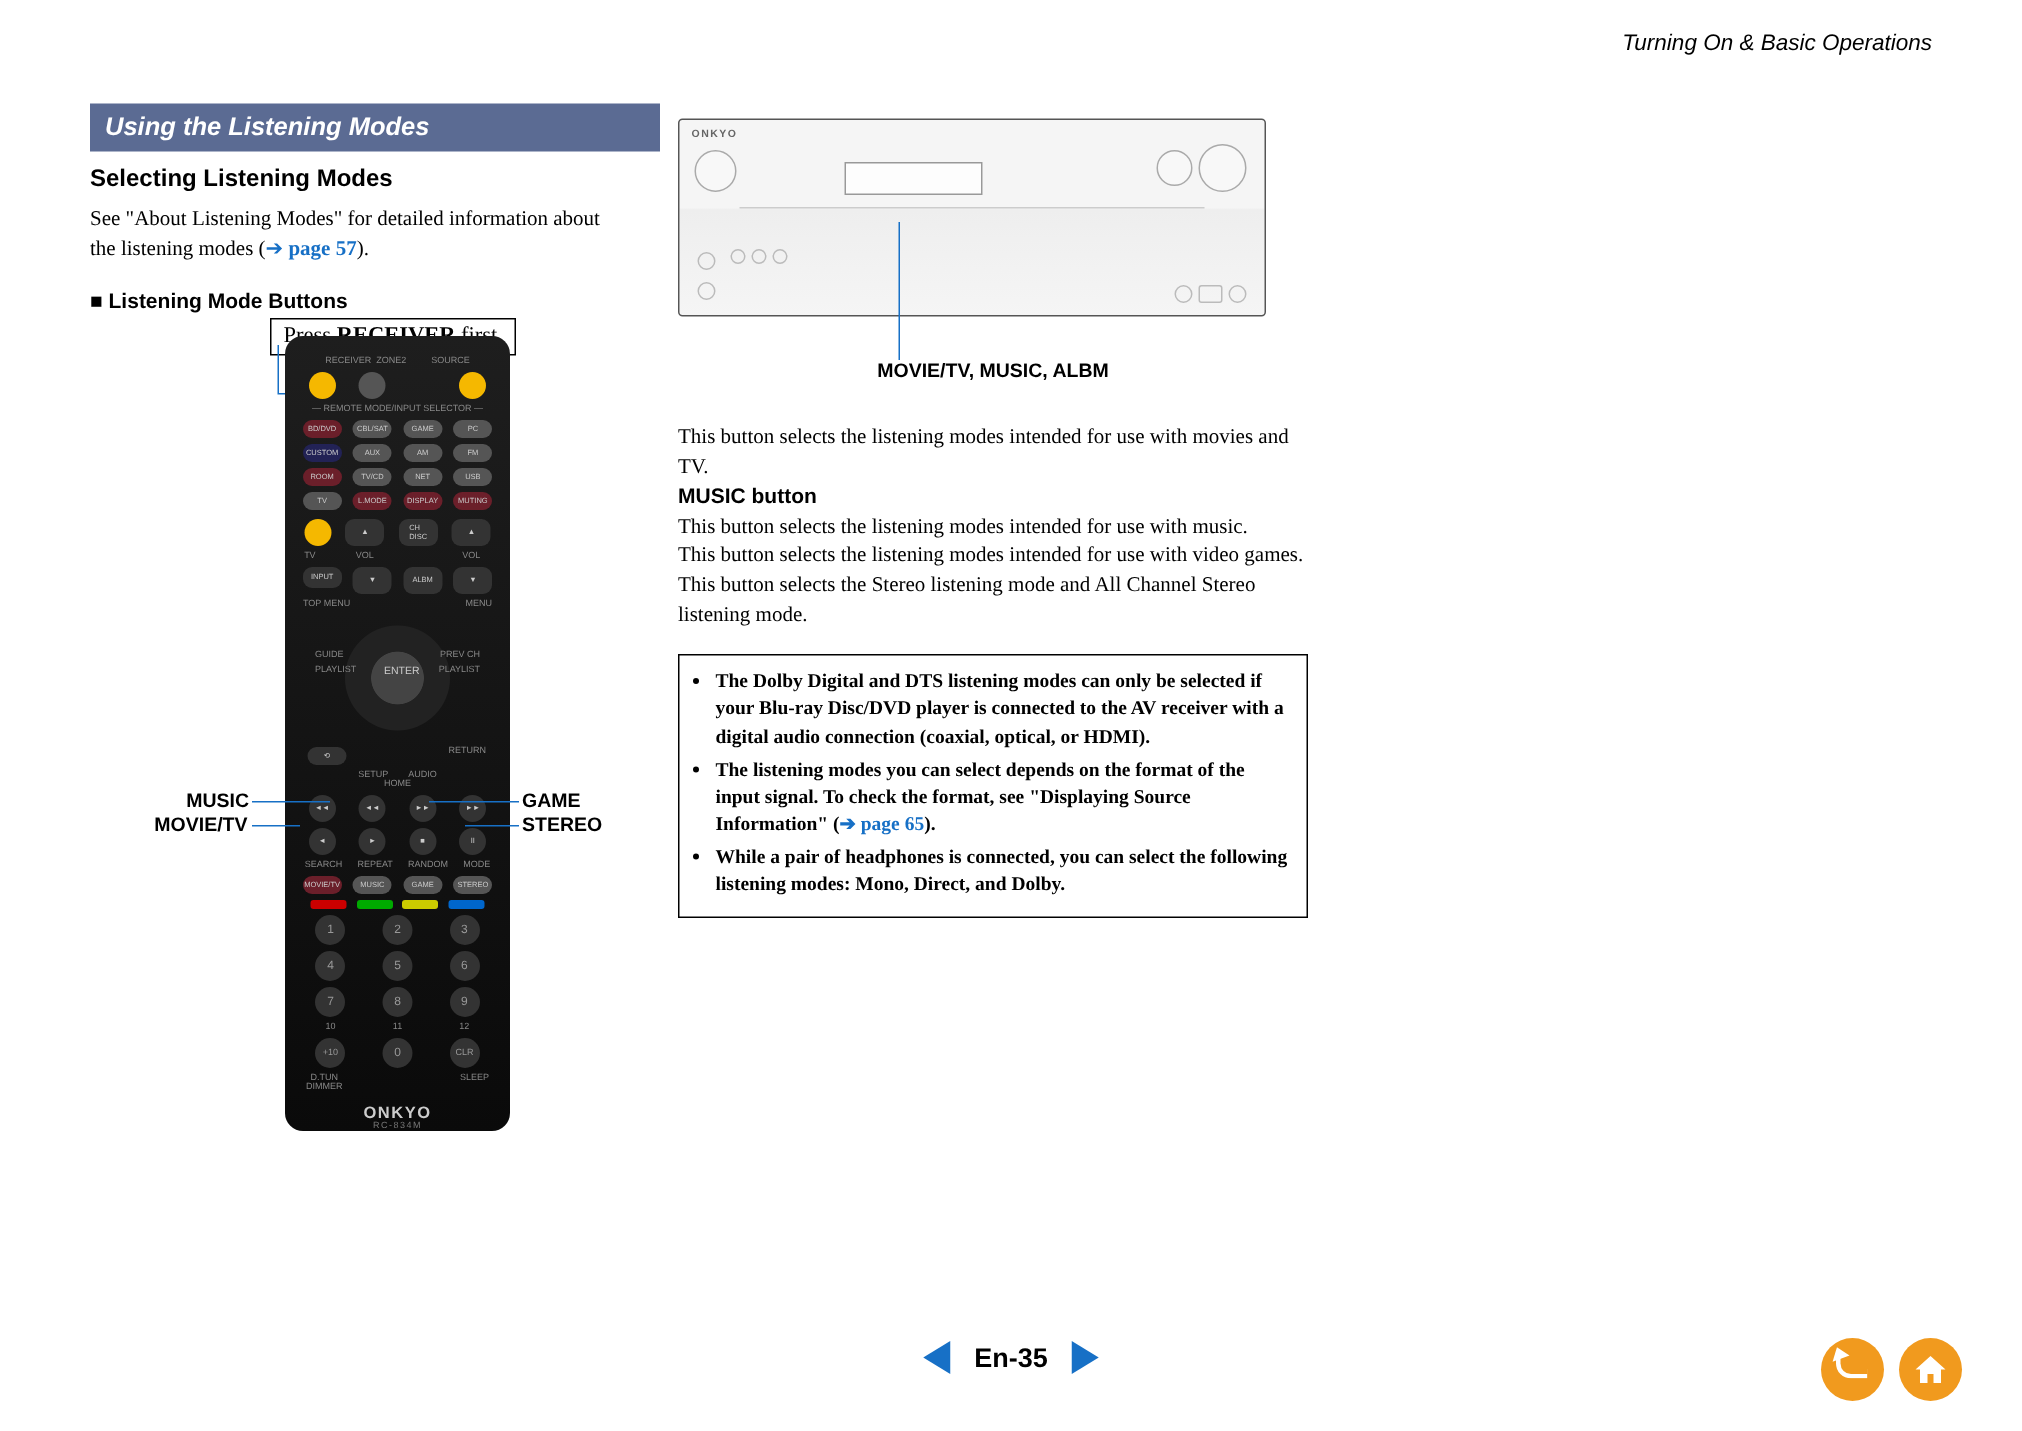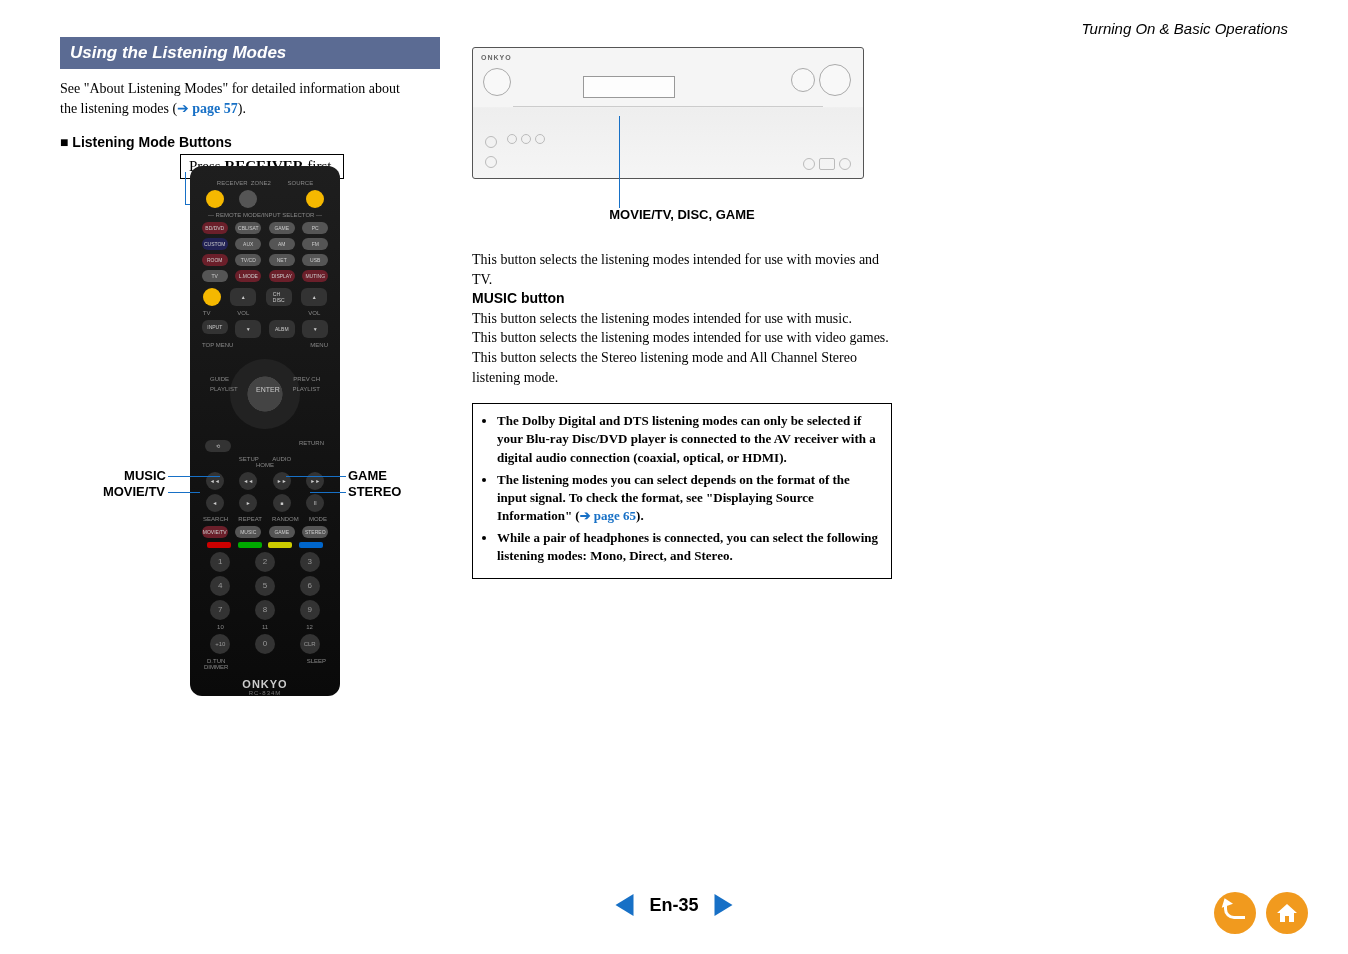--- a/index.html
+++ b/index.html
@@ -14,26 +14,26 @@
     position: relative;
     box-sizing: border-box;
   }
   .page {
     padding: 20px 60px 0 60px;
   }
   .header-right {
     text-align: right;
     font-style: italic;
     font-size: 15px;
-    margin-bottom: 0;
+    margin-bottom: 32px;
     color: #000;
   }
   .cols {
     display: flex;
-    gap: 52px;
+    gap: 32px;
   }
   .col-left {
     width: 360px;
     flex-shrink: 0;
   }
   .col-right {
     width: 420px;
     flex-shrink: 0;
   }
   .section-bar {
@@ -254,20 +254,21 @@
 </head>
 <body>
 
 <div class="page">
   <div class="header-right">Turning On &amp; Basic Operations</div>
 
   <div class="cols">
 
     <div class="col-left">
       <div class="section-bar">Using the Listening Modes</div>
+      <div class="sub-heading">Selecting Listening Modes</div>
       <div class="body-text">
         <span>See "About Listening Modes" for detailed information about the listening modes (</span><span class="link"><span>➔ </span><b>page 57</b></span><span>).</span>
       </div>
       <div class="sub-sub">Listening Mode Buttons</div>
 
       <div class="remote-area">
 
         <div class="callout-box" style="left:120px; top:-4px;">
           <span>Press </span><b>RECEIVER</b><span> first.</span>
         </div>
@@ -437,40 +438,40 @@
           <span style="width:8px;height:8px;border:1px solid #bbb;border-radius:50%;"></span>
           <span style="width:8px;height:8px;border:1px solid #bbb;border-radius:50%;"></span>
         </div>
         <div style="position:absolute; left:12px; top:108px; width:10px; height:10px; border:1px solid #bbb; border-radius:50%;"></div>
         <div style="position:absolute; right:12px; bottom:8px; display:flex; gap:4px; align-items:center;">
           <span style="width:10px;height:10px;border:1px solid #bbb;border-radius:50%;"></span>
           <span style="width:14px;height:10px;border:1px solid #bbb;border-radius:2px;"></span>
           <span style="width:10px;height:10px;border:1px solid #bbb;border-radius:50%;"></span>
         </div>
       </div>
-      <div class="caption-center">MOVIE/TV, DISC, GAME</div>
+      <div class="caption-center">MOVIE/TV, MUSIC, ALBM</div>
 
       <div class="button-desc">
         <div>This button selects the listening modes intended for use with movies and TV.</div>
 
         <div><span class="title">MUSIC</span><span class="title suffix"> button</span></div>
         <div>This button selects the listening modes intended for use with music.</div>
 
         <div>This button selects the listening modes intended for use with video games.</div>
 
         <div>This button selects the Stereo listening mode and All Channel Stereo listening mode.</div>
       </div>
 
       <div class="note-box">
         <ul>
           <li>The Dolby Digital and DTS listening modes can only be selected if your Blu-ray Disc/DVD player is connected to the AV receiver with a digital audio connection (coaxial, optical, or HDMI).</li>
           <li>
             <span>The listening modes you can select depends on the format of the input signal. To check the format, see "Displaying Source Information" (</span><span class="link"><span>➔ </span><span>page 65</span></span><span>).</span>
           </li>
-          <li>While a pair of headphones is connected, you can select the following listening modes: Mono, Direct, and Stereo.</li>
+          <li>While a pair of headphones is connected, you can select the following listening modes: Mono, Direct, and Dolby.</li>
         </ul>
       </div>
     </div>
   </div>
 </div>
 
 <div class="footer">
   <div class="center">
     <div class="nav-tri left"></div>
     <div class="pagenum">En-35</div>

